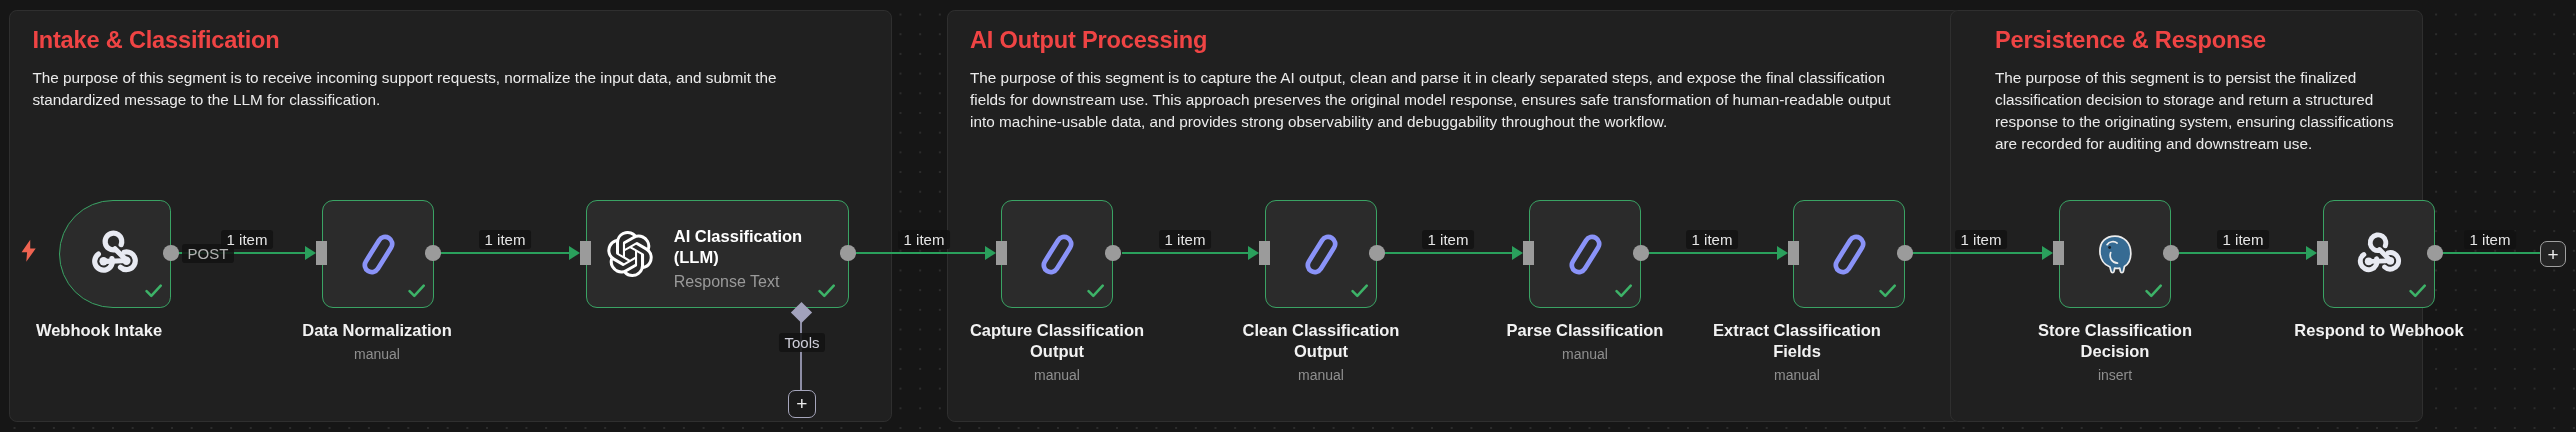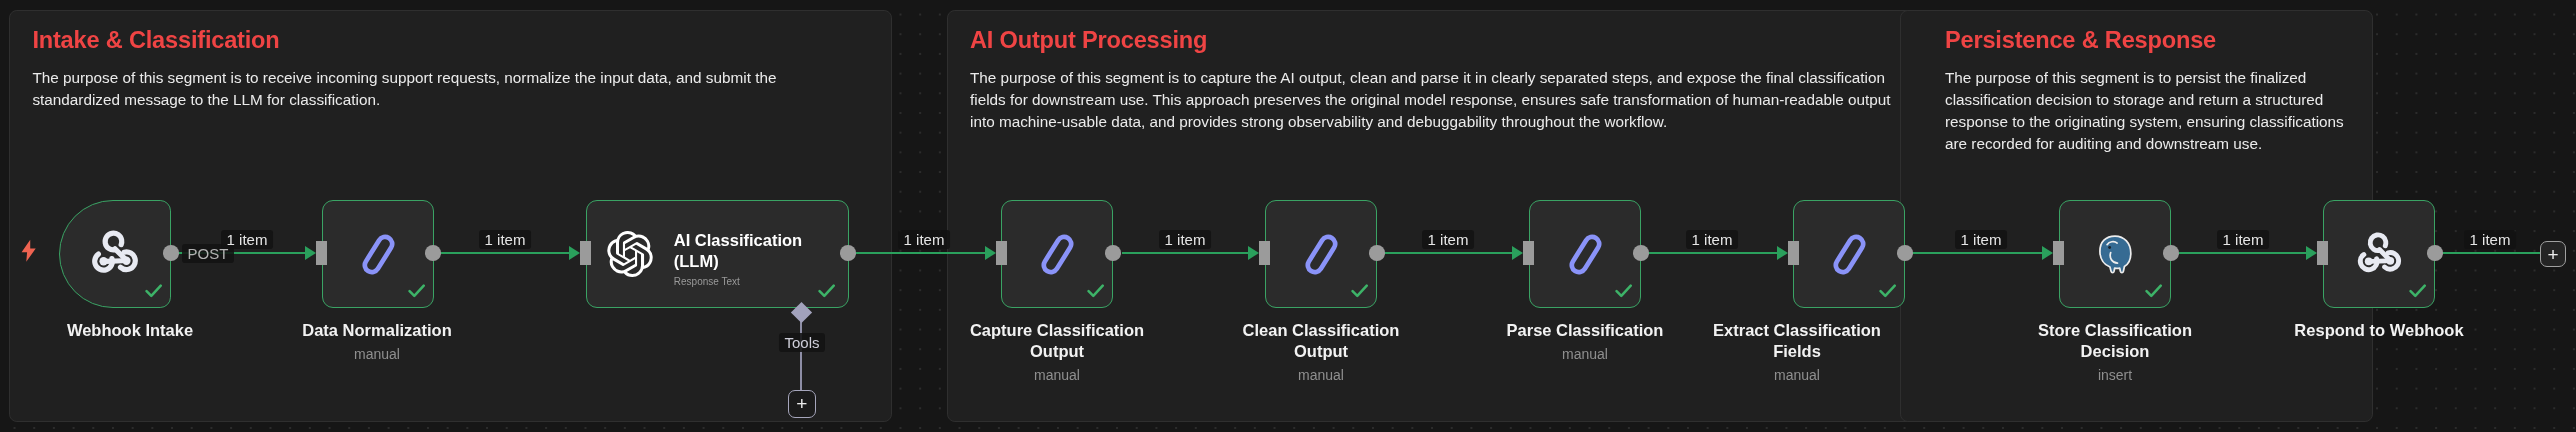--- a/index.html
+++ b/index.html
@@ -11,21 +11,21 @@
     border-radius:7.9px;box-sizing:border-box;padding:15.7px 23.6px 0 22px;z-index:1;}
   .note h1{margin:0 0 13.4px 0;font-size:23.6px;font-weight:700;color:#ef4444;letter-spacing:-0.2px;}
   .note p{margin:0;font-size:15.3px;line-height:22px;color:#ebebeb;}
   .node{position:absolute;top:200px;height:108px;width:112px;background:#2b2b2b;
     border:1.6px solid #3aa364;border-radius:11px;box-sizing:border-box;z-index:2;
     display:flex;align-items:center;justify-content:center;}
   .node.trigger{border-radius:55px 11px 11px 55px;}
   .node.wide{width:263px;justify-content:flex-start;padding-left:20.4px;}
   .ai-text{margin-left:20.4px;width:149px;margin-top:9px;}
   .ai-title{color:#ffffff;font-size:16.5px;font-weight:700;line-height:21px;}
-  .ai-sub{color:#9a9a9a;font-size:10px;margin-top:4.7px;}
+  .ai-sub{color:#9a9a9a;font-size:16px;margin-top:4.7px;}
   .check{position:absolute;right:7.9px;bottom:6.3px;}
   .nlabel{position:absolute;top:320px;width:197px;transform:translateX(-50%);text-align:center;
     color:#f2f2f2;font-size:16.5px;font-weight:600;line-height:21px;z-index:2;}
   .nsub{color:#8f8f8f;font-size:14px;font-weight:400;margin-top:3.1px;}
   .wire{position:absolute;top:252px;height:2.4px;background:#2aa05c;z-index:2;}
   .out-port{position:absolute;top:245px;width:15.7px;height:15.7px;border-radius:50%;
     background:#9b9b9b;z-index:3;}
   .in-rect{position:absolute;top:241px;width:11px;height:23.6px;background:#9b9b9b;z-index:3;}
   .in-arrow{position:absolute;top:246px;width:0;height:0;border-top:7px solid transparent;
     border-bottom:7px solid transparent;border-left:11px solid #2aa05c;z-index:3;}
@@ -86,21 +86,21 @@
 <div class="canvas">
 
   <div class="note" style="left:9.4px;width:883px;">
     <h1>Intake &amp; Classification</h1>
     <p style="width:810px;">The purpose of this segment is to receive incoming support requests, normalize the input data, and submit the standardized message to the LLM for classification.</p>
   </div>
   <div class="note" style="left:947px;width:1014px;">
     <h1>AI Output Processing</h1>
     <p style="width:924px;">The purpose of this segment is to capture the AI output, clean and parse it in clearly separated steps, and expose the final classification fields for downstream use. This approach preserves the original model response, ensures safe transformation of human-readable output into machine-usable data, and provides strong observability and debuggability throughout the workflow.</p>
   </div>
-  <div class="note" style="left:1900px;width:473px;padding-left:44px;">
+  <div class="note" style="left:1950px;width:473px;padding-left:44px;">
     <h1>Persistence &amp; Response</h1>
     <p style="width:402px;">The purpose of this segment is to persist the finalized classification decision to storage and return a structured response to the originating system, ensuring classifications are recorded for auditing and downstream use.</p>
   </div>
 
   <div class="bolt">
     <svg width="17.3" height="23.6" viewBox="0 0 22 30">
         <use href="#bolt-glyph"></use>
       </svg>
   </div>
 
@@ -191,21 +191,21 @@
   <div class="node" style="left:2323px;">
     <svg width="49" height="49" viewBox="0 0 100 100">
         <use href="#webhook-glyph"></use>
       </svg>
     <span class="check">
       <svg width="17.3" height="13.4" viewBox="0 0 22 17">
           <use href="#check-glyph"></use>
         </svg></span>
   </div>
 
-  <div class="nlabel" style="left:130px;">
+  <div class="nlabel" style="left:99px;">
     <div>Webhook Intake</div>
     </div>
   <div class="nlabel" style="left:377px;">
     <div>Data Normalization</div>
       <div class="nsub">manual</div>
     </div>
   <div class="nlabel" style="left:1057px;">
     <div>Capture Classification Output</div>
       <div class="nsub">manual</div>
     </div>

